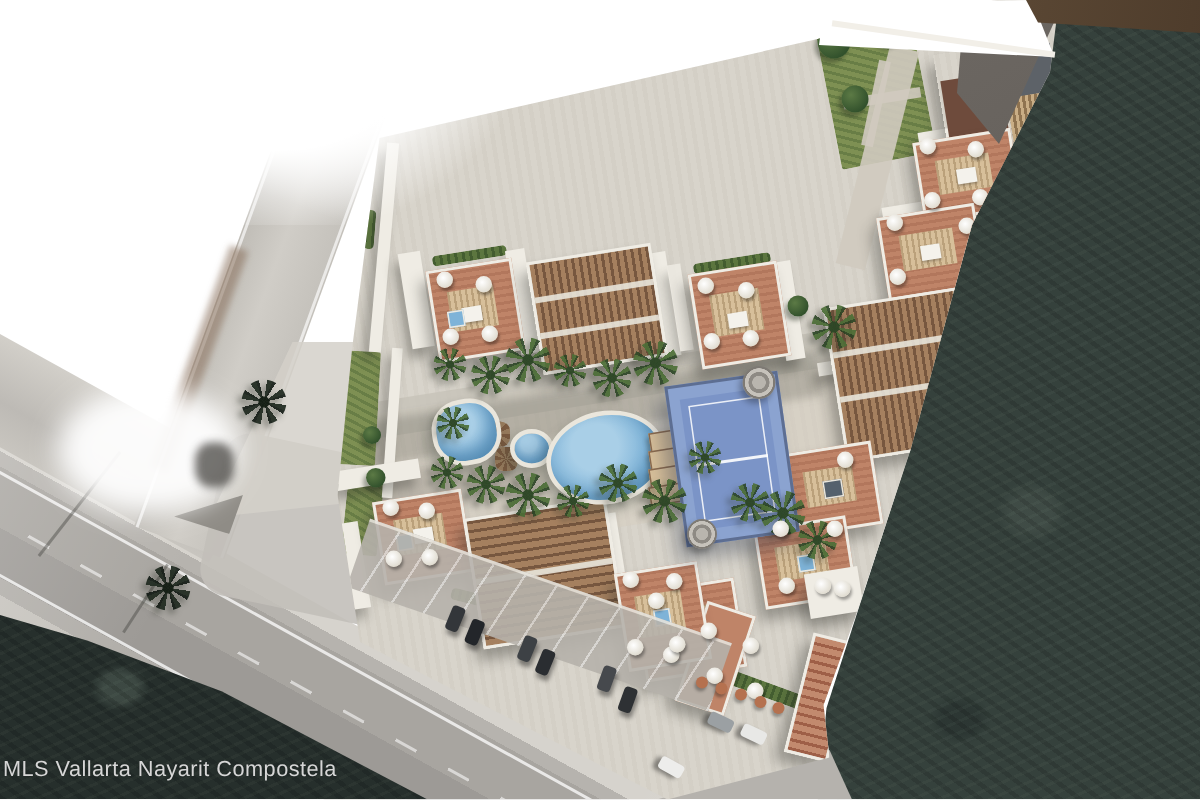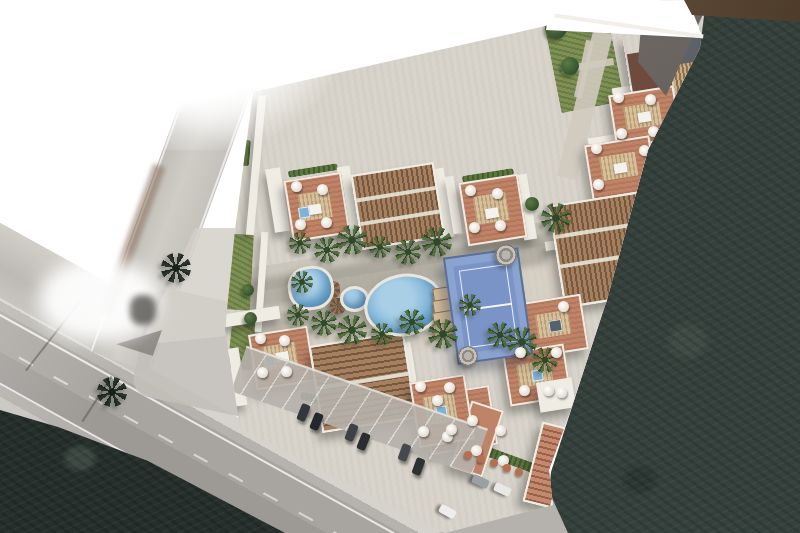--- a/index.html
+++ b/index.html
@@ -348,13 +348,14 @@
       <div class="car" style="left: 312px; top: 413px; transform: rotate(22deg); background: rgb(35, 38, 42);"></div>
       <div class="car" style="left: 347px; top: 424px; transform: rotate(22deg); background: rgb(61, 65, 69);"></div>
       <div class="car" style="left: 359px; top: 433px; transform: rotate(22deg); background: rgb(42, 45, 49);"></div>
       <div class="car" style="left: 400px; top: 444px; transform: rotate(20deg); background: rgb(70, 73, 77);"></div>
       <div class="car" style="left: 414px; top: 458px; transform: rotate(20deg); background: rgb(46, 49, 52);"></div>
       <div class="car" style="left: 476px; top: 473px; transform: rotate(115deg); background: rgb(155, 160, 163);"></div>
       <div class="car" style="left: 498px; top: 481px; transform: rotate(115deg); background: rgb(232, 232, 230);"></div>
       <div class="car" style="left: 443px; top: 503px; transform: rotate(119deg); background: rgb(237, 237, 235);"></div>
     </div>
 
+  <div class="abs" id="watermark">MLS Vallarta Nayarit Compostela</div>
 </div>
 
 </body></html>

